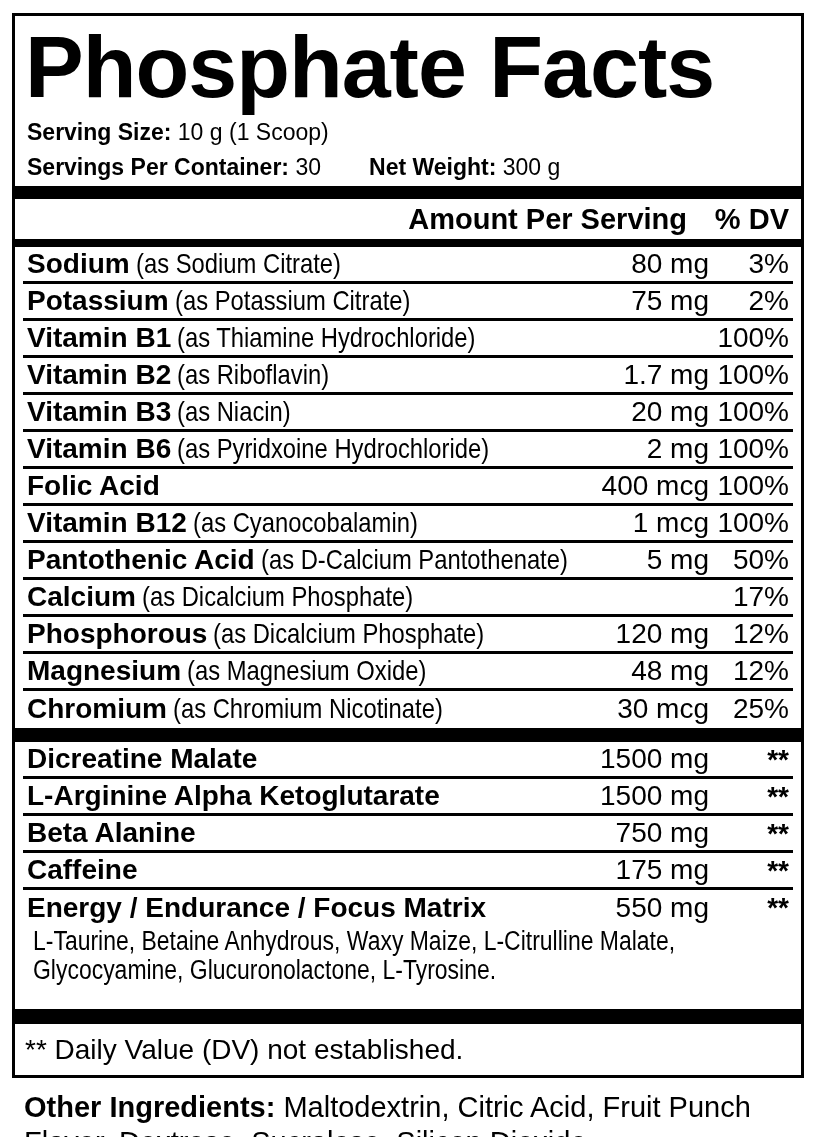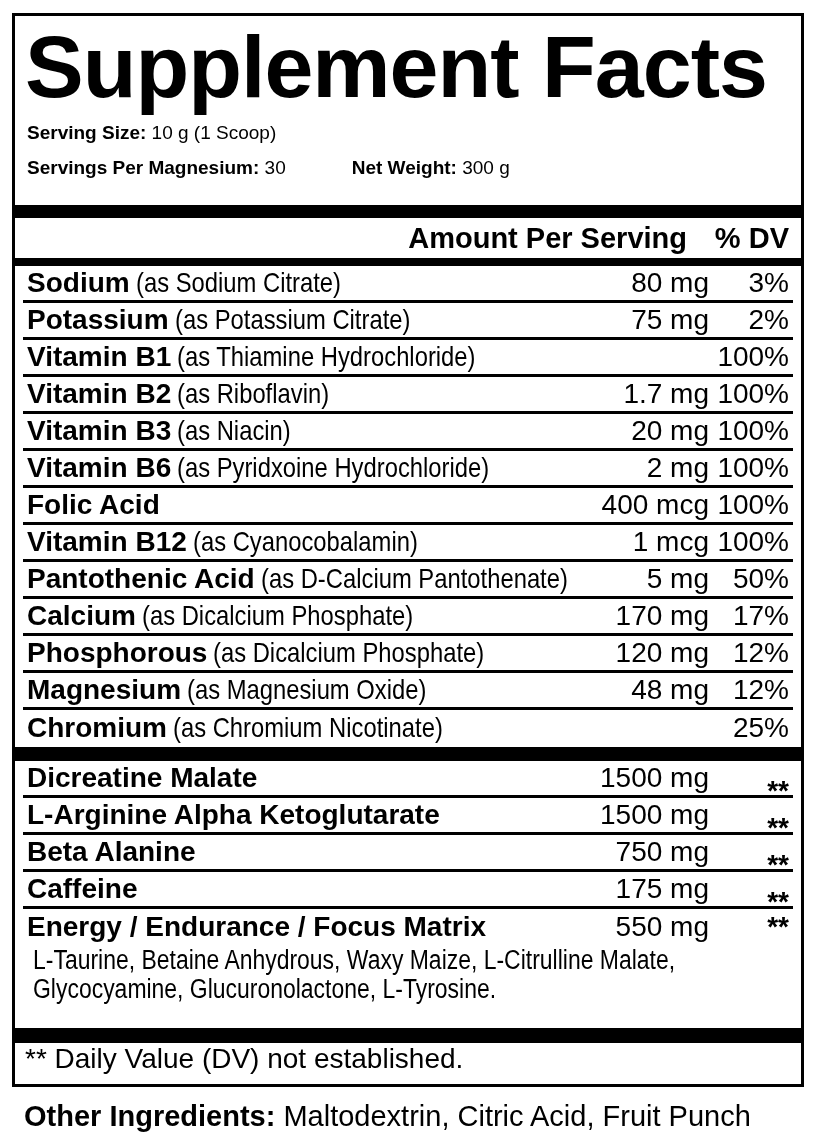--- a/index.html
+++ b/index.html
@@ -17,26 +17,26 @@
   }
   .title {
     font-size: 88px;
     font-weight: bold;
     line-height: 0.95;
     letter-spacing: -1px;
     white-space: nowrap;
     padding: 9px 8px 4px 10px;
   }
   .serving-block {
-    padding: 2px 12px 20px 12px;
-    font-size: 19px;
+    padding: 2px 12px 1px 12px;
+    font-size: 23px;
     line-height: 35px;
   }
   .serving-line2 { display: flex; }
-  .net-weight { margin-left: 66px; }
+  .net-weight { margin-left: 48px; }
   .bar { background: #000; width: 100%; }
   .bar-1 { height: 13px; }
   .bar-2 { height: 8px; }
   .bar-3 { height: 14px; }
   .bar-4 { height: 15px; }
   .header-row {
     display: flex;
     justify-content: flex-end;
     align-items: baseline;
     font-weight: bold;
@@ -46,21 +46,21 @@
   }
   .hdr-amount { margin-right: 22px; white-space: nowrap; }
   .hdr-dv { width: 80px; text-align: right; white-space: nowrap; }
   .rows { padding: 0; }
   .row {
     display: flex;
     align-items: center;
     height: 37px;
     border-bottom: 3px solid #000;
     margin: 0 8px;
-    padding: 12px 4px;
+    padding: 0 4px;
     font-size: 28px;
   }
   .row.last { border-bottom: none; }
   .cell-name {
     flex: 1 1 0;
     min-width: 0;
     white-space: nowrap;
     font-weight: bold;
   }
   .as {
@@ -87,45 +87,45 @@
   .sub-line {
     font-size: 27px;
     line-height: 29px;
     white-space: nowrap;
     transform: scaleX(0.85);
     transform-origin: 0 50%;
   }
   .footnote {
     font-size: 28px;
     line-height: 32px;
-    padding: 0 12px 9px 10px;
+    padding: 10px 12px 9px 10px;
   }
   .other {
     margin: 12px 22px 0 24px;
     width: 752px;
     font-size: 29px;
     line-height: 35px;
   }
   .b { font-weight: bold; }
 </style>
 </head>
 <body>
 
 <div class="label">
 
-  <div class="title">Supplement Facts</div>
+  <div class="title">Phosphate Facts</div>
 
   <div class="serving-block">
     <div class="serving-line1">
       <span class="b">Serving Size:</span>
       <span>10 g (1 Scoop)</span>
     </div>
     <div class="serving-line2">
       <span>
-        <span class="b">Servings Per Magnesium:</span>
+        <span class="b">Servings Per Container:</span>
         <span>30</span>
       </span>
       <span class="net-weight">
         <span class="b">Net Weight:</span>
         <span>300 g</span>
       </span>
     </div>
   </div>
 
   <div class="bar bar-1"></div>
@@ -178,35 +178,35 @@
       <span class="cell-amount">1 mcg</span>
       <span class="cell-dv">100%</span>
     </div>
     <div class="row">
       <span class="cell-name"><span class="b">Pantothenic Acid</span><span class="as">(as D-Calcium Pantothenate)</span></span>
       <span class="cell-amount">5 mg</span>
       <span class="cell-dv">50%</span>
     </div>
     <div class="row">
       <span class="cell-name"><span class="b">Calcium</span><span class="as">(as Dicalcium Phosphate)</span></span>
-      <span class="cell-amount">170 mg</span>
       <span class="cell-dv">17%</span>
     </div>
     <div class="row">
       <span class="cell-name"><span class="b">Phosphorous</span><span class="as">(as Dicalcium Phosphate)</span></span>
       <span class="cell-amount">120 mg</span>
       <span class="cell-dv">12%</span>
     </div>
     <div class="row">
       <span class="cell-name"><span class="b">Magnesium</span><span class="as">(as Magnesium Oxide)</span></span>
       <span class="cell-amount">48 mg</span>
       <span class="cell-dv">12%</span>
     </div>
     <div class="row last">
       <span class="cell-name"><span class="b">Chromium</span><span class="as">(as Chromium Nicotinate)</span></span>
+      <span class="cell-amount">30 mcg</span>
       <span class="cell-dv">25%</span>
     </div>
   </div>
 
   <div class="bar bar-3"></div>
 
   <div class="rows">
     <div class="row">
       <span class="cell-name"><span class="b">Dicreatine Malate</span></span>
       <span class="cell-amount">1500 mg</span>

